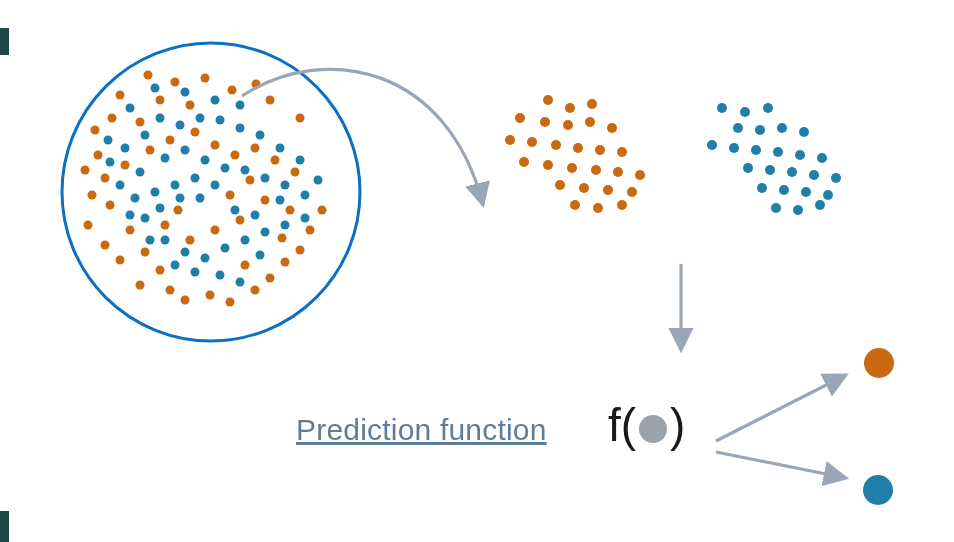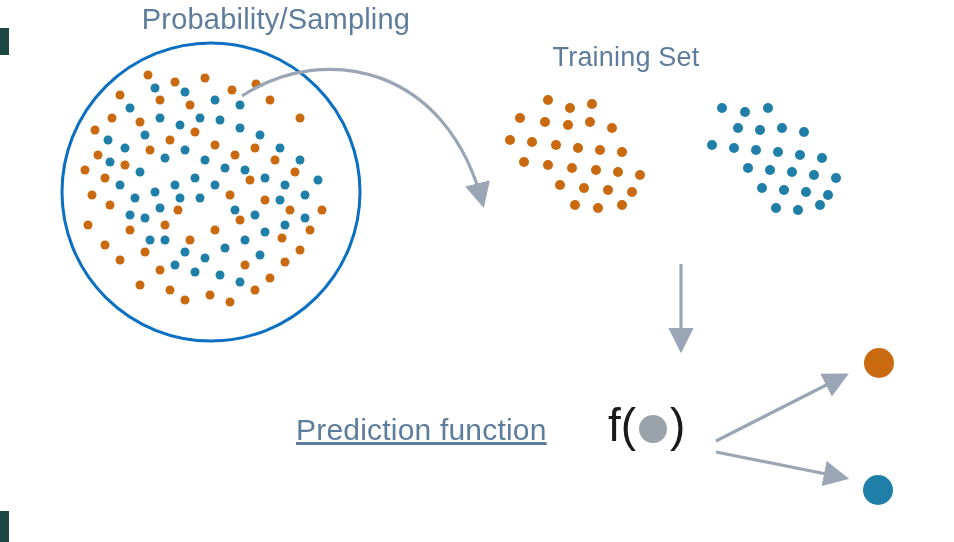--- a/index.html
+++ b/index.html
@@ -220,23 +220,21 @@
     <path class="arrow" d="M 681 264 L 681 350" marker-end="url(#arrowhead)"></path>
 
     <path class="arrow" d="M 716 441 L 846 375" marker-end="url(#arrowhead)"></path>
 
     <path class="arrow" d="M 716 452 L 846 478" marker-end="url(#arrowhead)"></path>
 
     <circle id="output-orange" cx="879" cy="363" r="15" fill="#C96A10"></circle>
     <circle id="output-blue" cx="878" cy="490" r="15" fill="#1F7FA8"></circle>
   </svg>
 
-  <div class="label" id="label-probability">Probability/Sampling</div>
-
-  <div class="label" id="label-training">Training Set</div>
+
 
   <div class="label" id="label-prediction">Prediction function</div>
 
   <div class="f-expr">
     <span>f(</span>
     <span class="f-dot"></span>
     <span>)</span>
   </div>
 
 </div>

